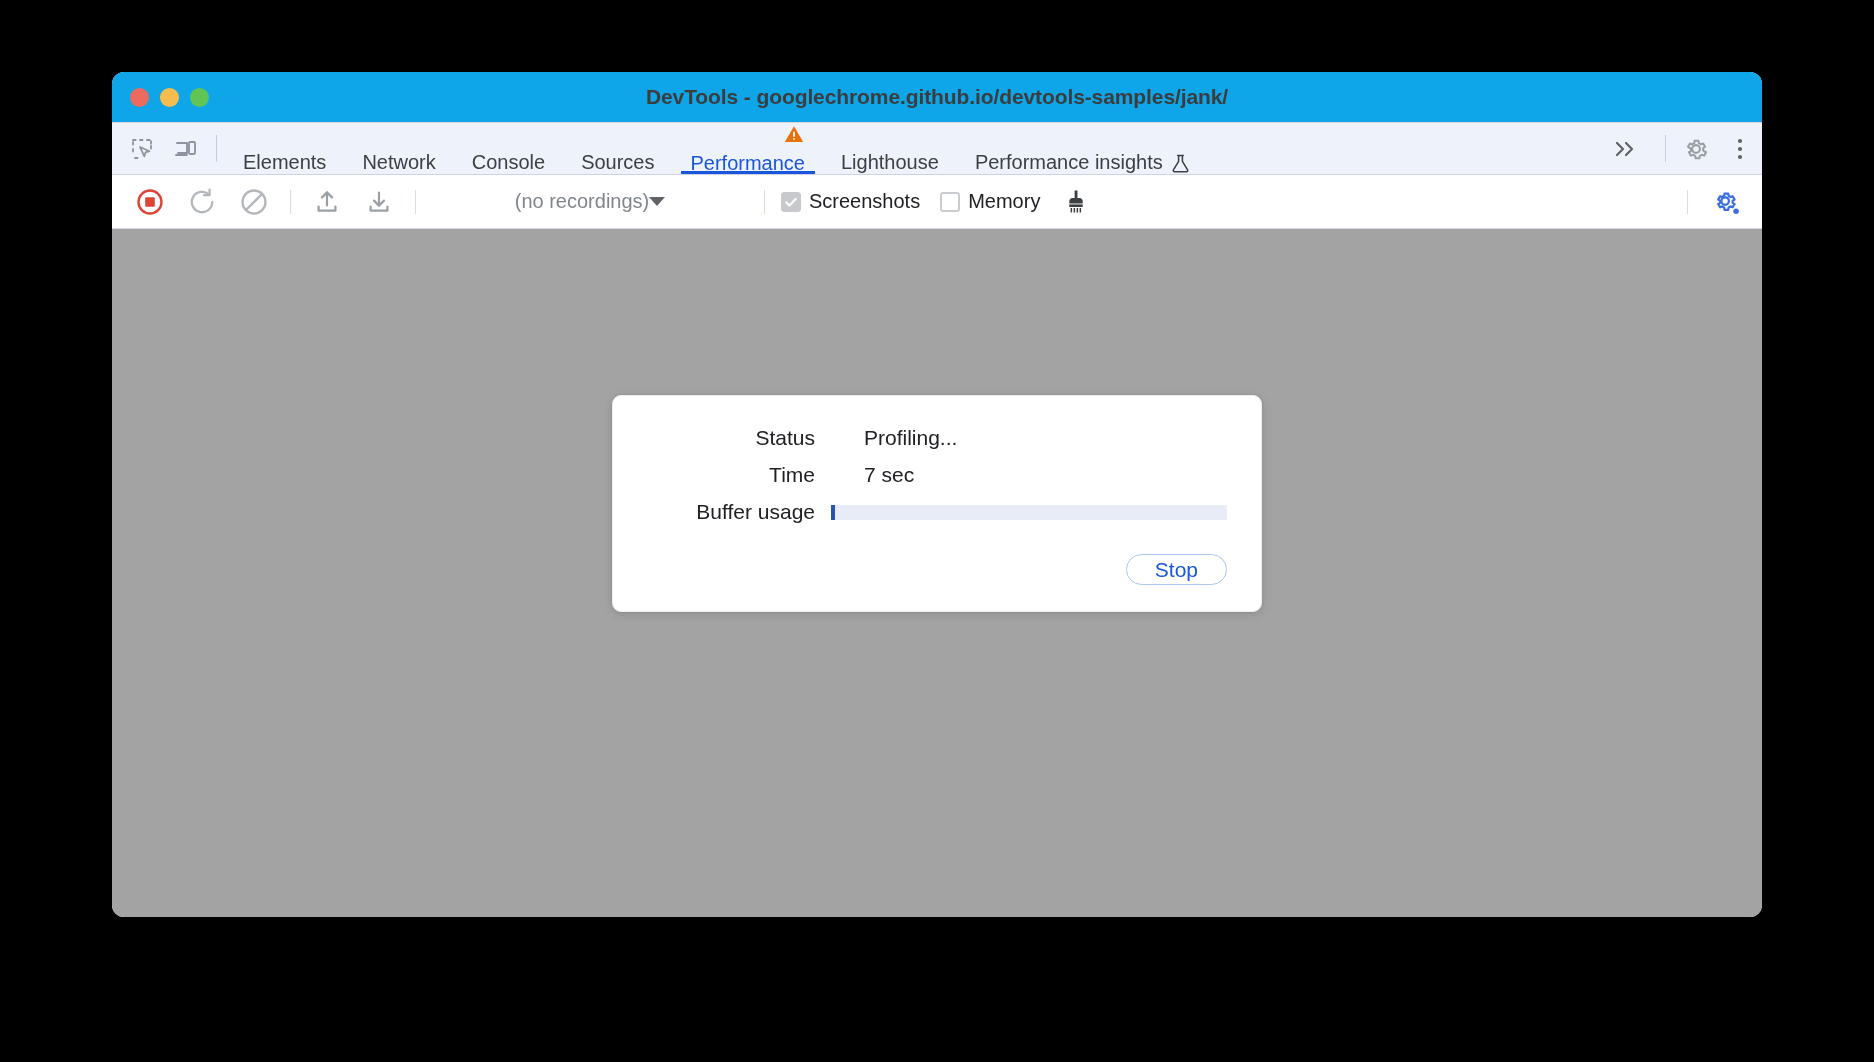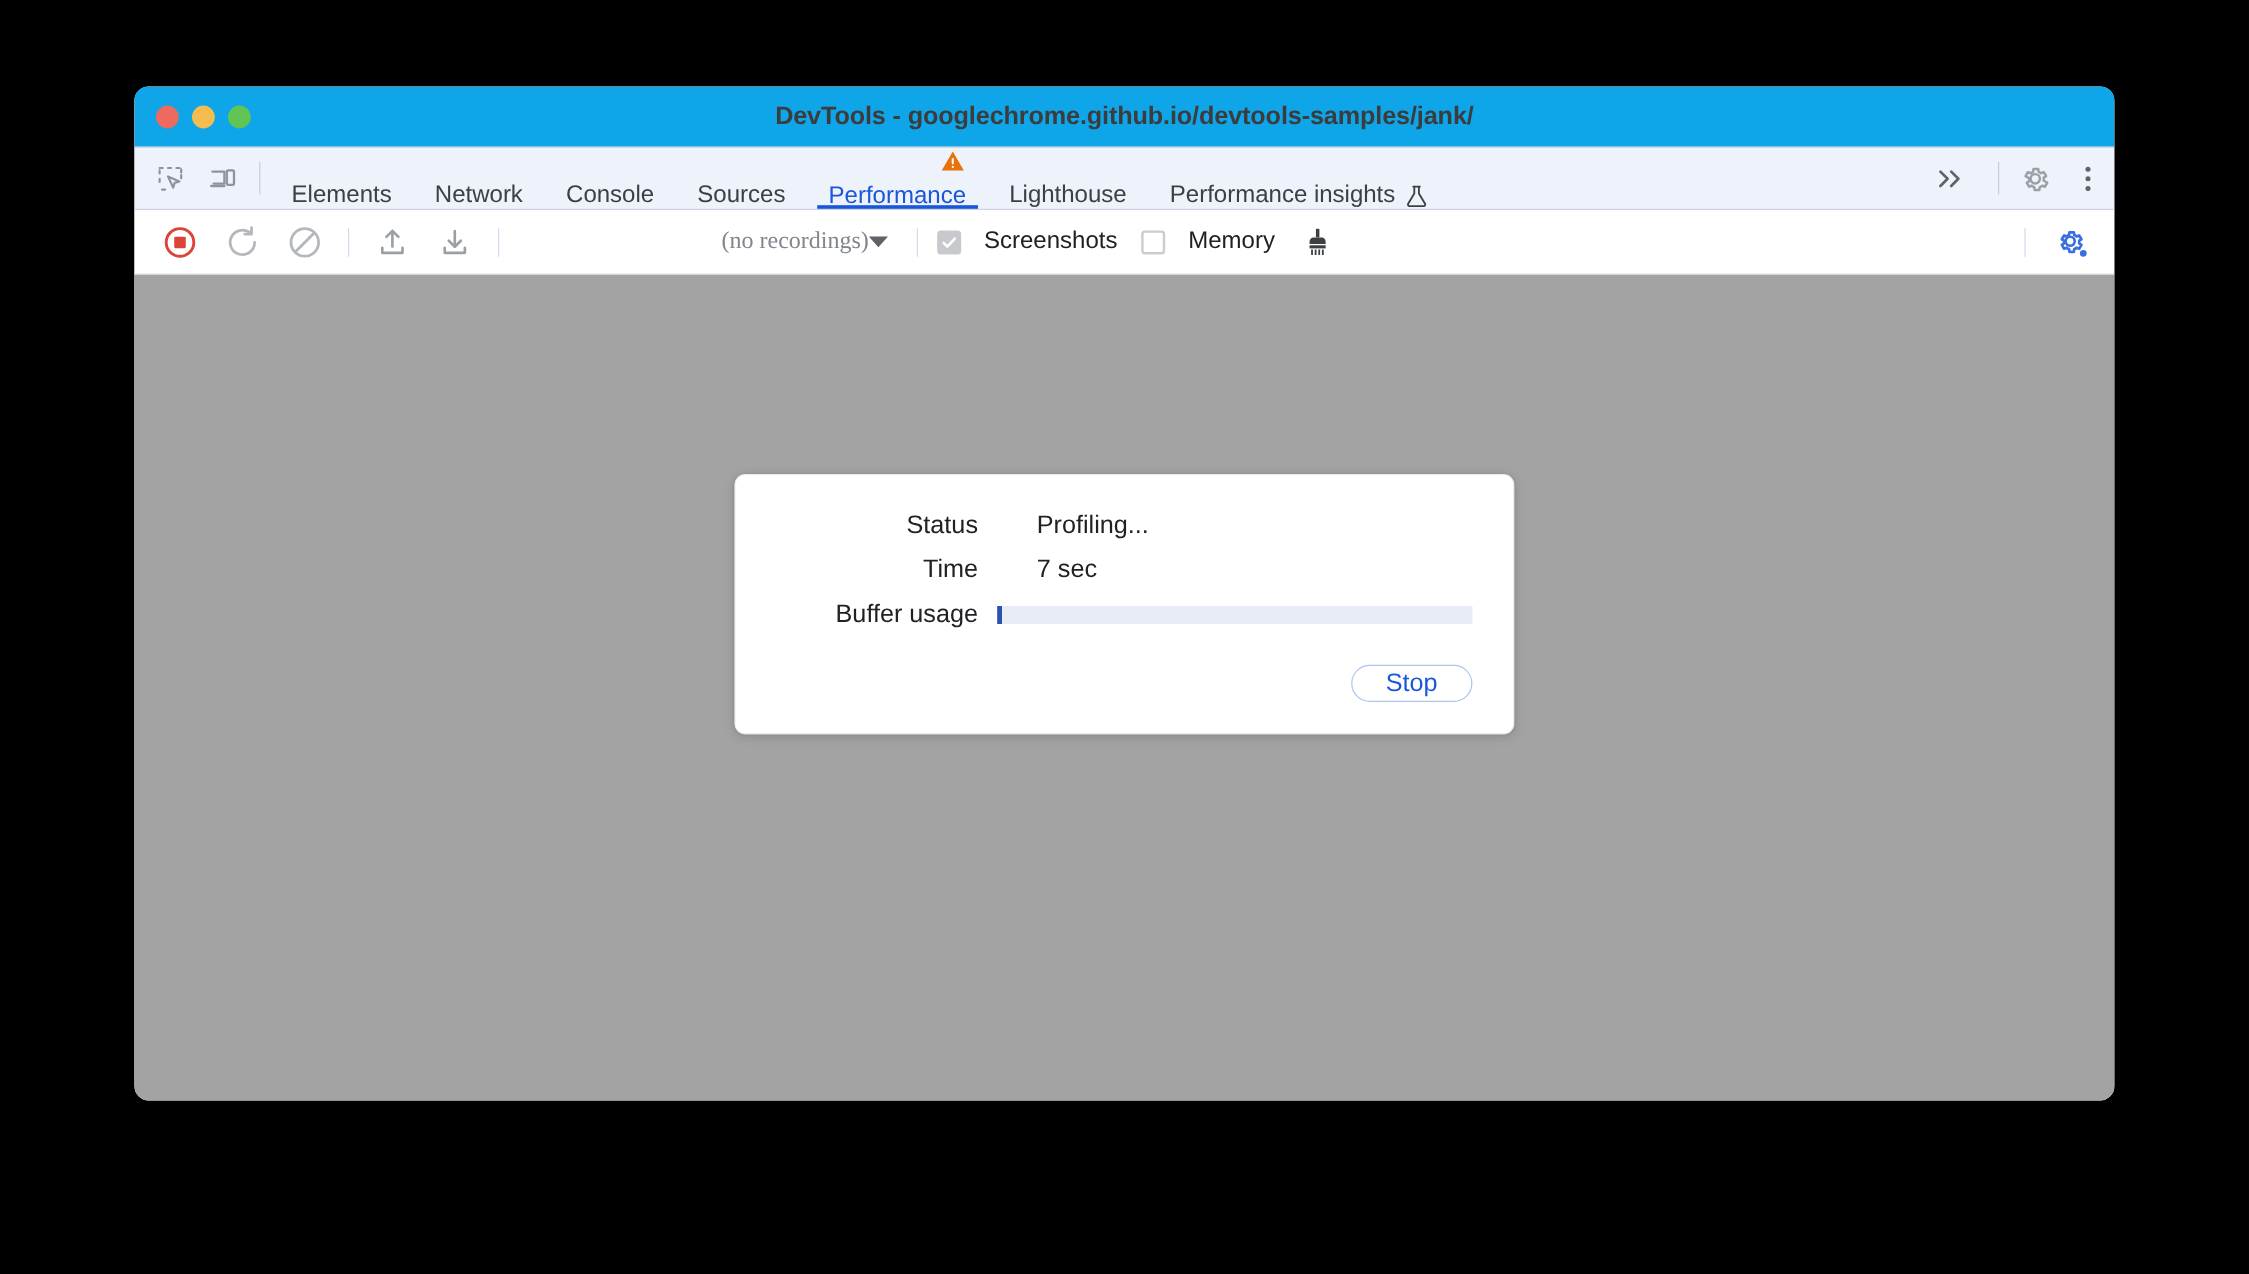--- a/index.html
+++ b/index.html
@@ -150,42 +150,41 @@
   }
   .tool-sep {
     width: 1px;
     height: 24px;
     background: #d3dcef;
     margin: 0 10px;
   }
   .dropdown {
     display: flex;
     align-items: center;
-    justify-content: flex-end;
+    justify-content: center;
     width: 300px;
     padding: 0 14px 0 14px;
     height: 34px;
     cursor: pointer;
-    font-family: Liberation Serif, serif;
   }
   .dropdown-label {
     font-size: 20px;
     color: #80868b;
   }
   .caret {
     width: 0;
     height: 0;
     border-left: 8px solid transparent;
     border-right: 8px solid transparent;
     border-top: 9px solid #5f6368;
   }
   .cbox-group {
     display: flex;
     align-items: center;
-    gap: 19px;
+    gap: 8px;
     margin-left: 6px;
     cursor: pointer;
   }
   .cbox {
     width: 20px;
     height: 20px;
     border-radius: 3px;
     box-sizing: border-box;
     display: flex;
     align-items: center;

